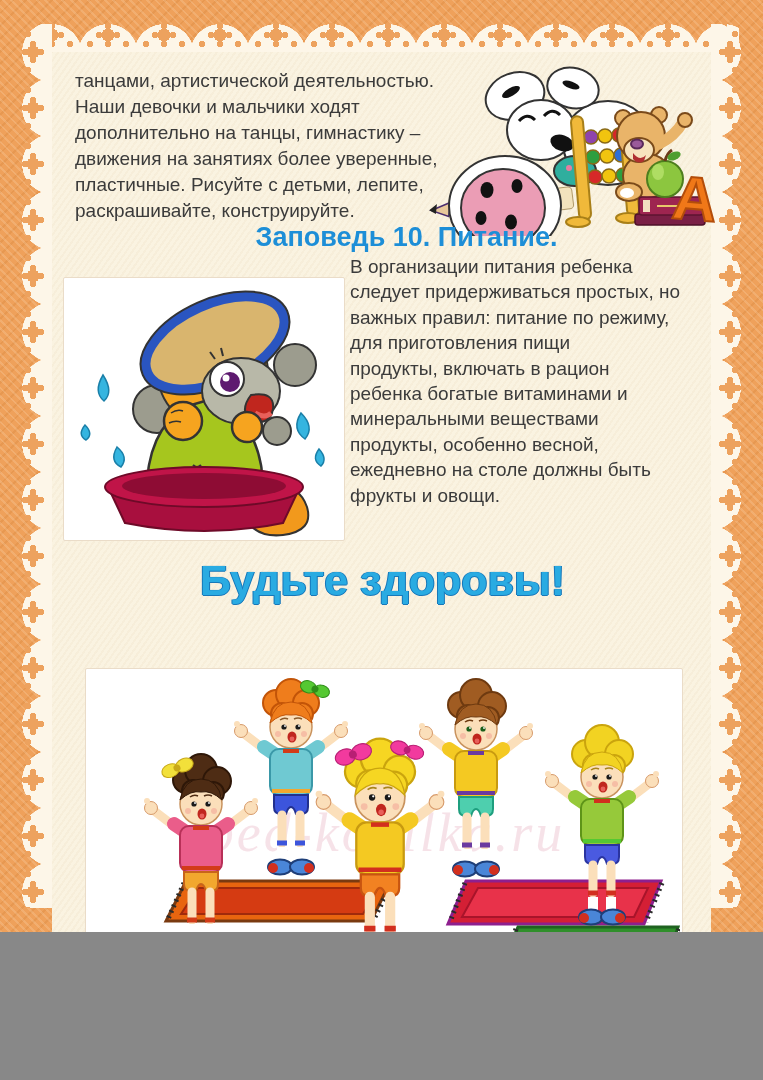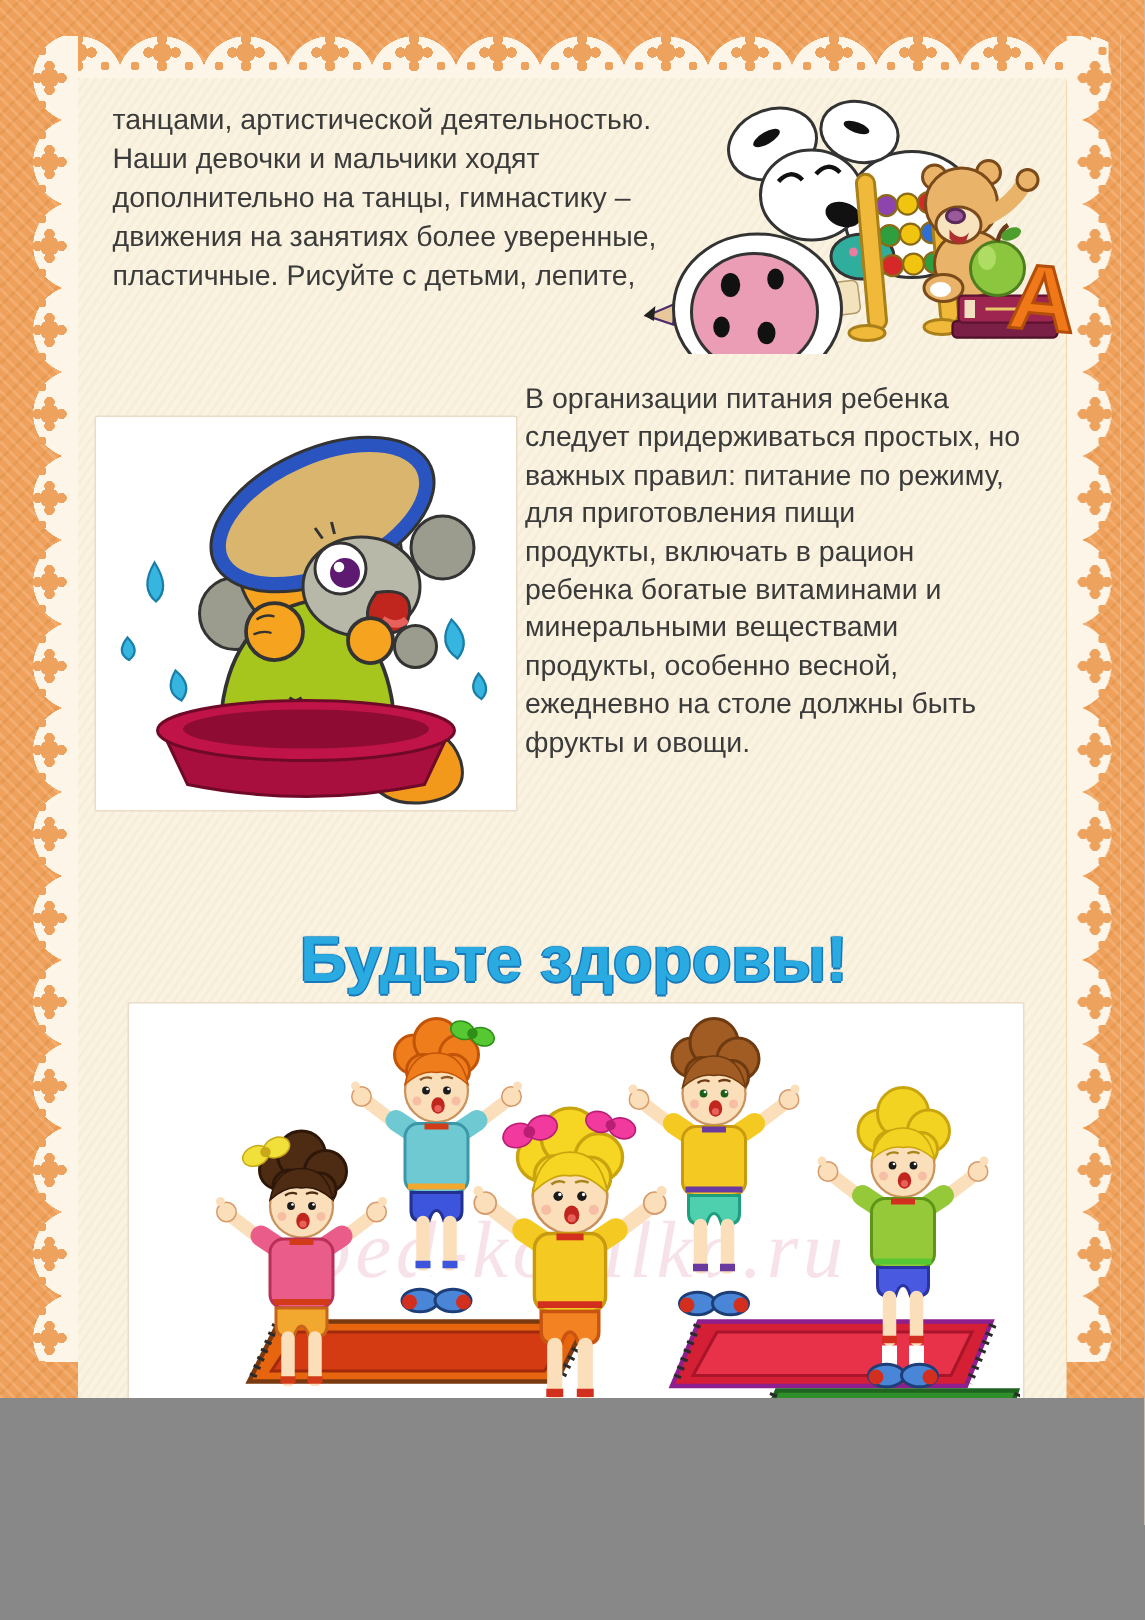--- a/index.html
+++ b/index.html
@@ -74,21 +74,21 @@
     background-size:36px 56px;background-repeat:repeat-y;
   }
   .para{position:absolute;color:var(--ink);font-size:19px;line-height:26px;letter-spacing:0;}
   .intro{left:75px;top:68px;width:390px;}
   .nutri{left:350px;top:254px;width:362px;line-height:25.4px;}
   .h-blue{
     position:absolute;left:60px;width:645px;text-align:center;margin:0;
     color:var(--blue1);font-weight:bold;
   }
   .h1{top:222px;font-size:27px;padding-left:24px;}
-  .h2{top:616px;font-size:43px;color:var(--blue2);
+  .h2{top:556px;font-size:43px;color:var(--blue2);
       text-shadow:0 0 1px #1878ba, 0 1px 0 #1878ba, 1px 0 0 #1878ba, -1px 0 0 #1878ba;}
   .imgbox{position:absolute;background:#ffffff;border:1px solid #eadcc8;border-radius:2px;}
   .box-wash{left:63px;top:277px;width:280px;height:262px;}
   .box-kids{left:85px;top:668px;width:596px;height:340px;}
   .toys{position:absolute;left:423px;top:58px;width:292px;height:178px;}
   svg{display:block;}
 </style>
 </head>
 <body>
 
@@ -100,20 +100,21 @@
   <div class="lace lace-right"></div>
 
   <div class="sheet"></div>
 
   <div class="para intro">
     <div>танцами, артистической деятельностью.</div>
     <div>Наши девочки и мальчики ходят</div>
     <div>дополнительно на танцы, гимнастику –</div>
     <div>движения на занятиях более уверенные,</div>
     <div>пластичные. Рисуйте с детьми, лепите,</div>
+    <div>раскрашивайте, конструируйте.</div>
   </div>
 
   <div class="toys">
     <svg width="292" height="178" viewBox="0 0 292 178">
       <g transform="rotate(6 70 158)">
         <polygon points="26,149 8,159 26,163" fill="#e8c89a" stroke="#4a2d6e" stroke-width="1.5"></polygon>
         <polygon points="13,152 6,159 13,162" fill="#222222"></polygon>
         <rect x="26" y="147" width="84" height="14" rx="6" fill="#8e5bc0" stroke="#4a2d6e" stroke-width="1.5"></rect>
       </g>
       <rect x="58" y="134" width="92" height="22" rx="4" fill="#f2e3bd" stroke="#b09a6a" transform="rotate(-7 104 145)"></rect>
@@ -177,20 +178,21 @@
         <line x1="234" y1="148" x2="268" y2="148" stroke="#e8c86a" stroke-width="2"></line>
         <circle cx="242" cy="121" r="18" fill="#8cc63f" stroke="#4e7e1e" stroke-width="2"></circle>
         <ellipse cx="235" cy="114" rx="6" ry="8" fill="#b5e06a" opacity="0.85"></ellipse>
         <path d="M242,103 q2,-8 7,-11" fill="none" stroke="#6a3a1a" stroke-width="3"></path>
         <ellipse cx="251" cy="98" rx="7" ry="4" fill="#4e9e2e" transform="rotate(-22 251 98)"></ellipse>
       </g>
       <text x="272" y="162" font-size="62" font-weight="bold" text-anchor="middle" font-family="Liberation Sans, sans-serif" fill="#f07818" stroke="#b34d0a" stroke-width="2" transform="rotate(5 272 140)">А</text>
     </svg>
   </div>
 
+  <h2 class="h-blue h1">Заповедь 10. Питание.</h2>
 
   <div class="imgbox box-wash">
     <svg width="278" height="260" viewBox="0 0 278 260" style="margin:1px auto;">
       <g fill="#35b5e0" stroke="#1a7fa8" stroke-width="1.5">
         <path d="M38,96 q11,17 1,26 q-11,-9 -1,-26 z"></path>
         <path d="M20,146 q9,9 1,15 q-9,-5 -1,-15 z"></path>
         <path d="M52,168 q12,10 4,20 q-12,-6 -4,-20 z"></path>
       </g>
       <g fill="#35b5e0" stroke="#1a7fa8" stroke-width="1.5">
         <path d="M236,134 q14,14 4,26 q-14,-10 -4,-26 z"></path>

